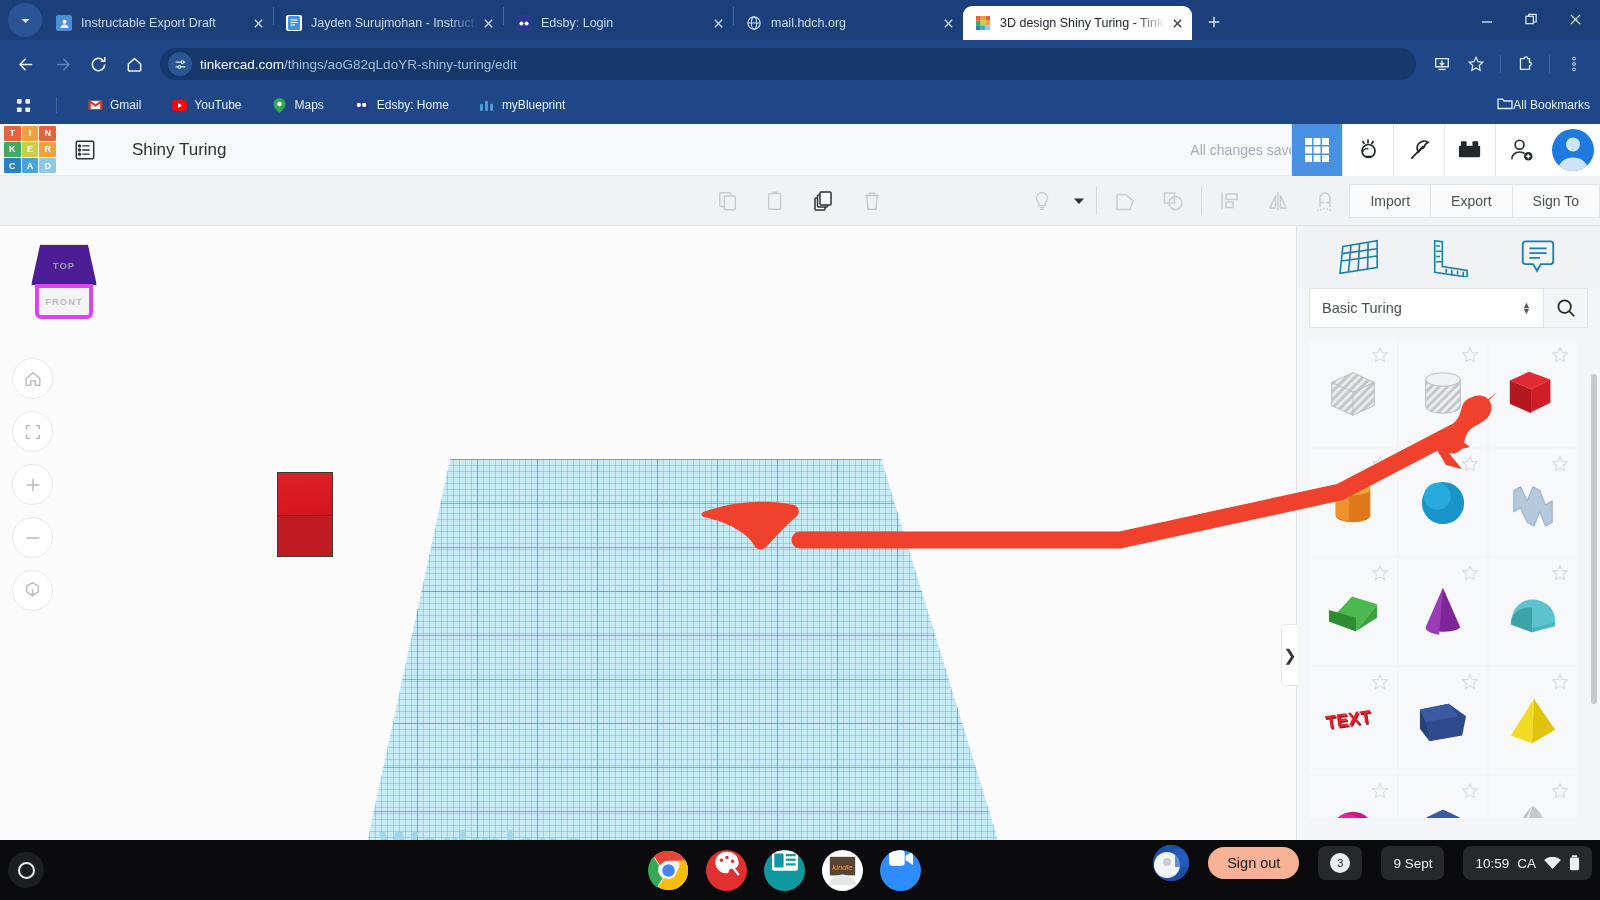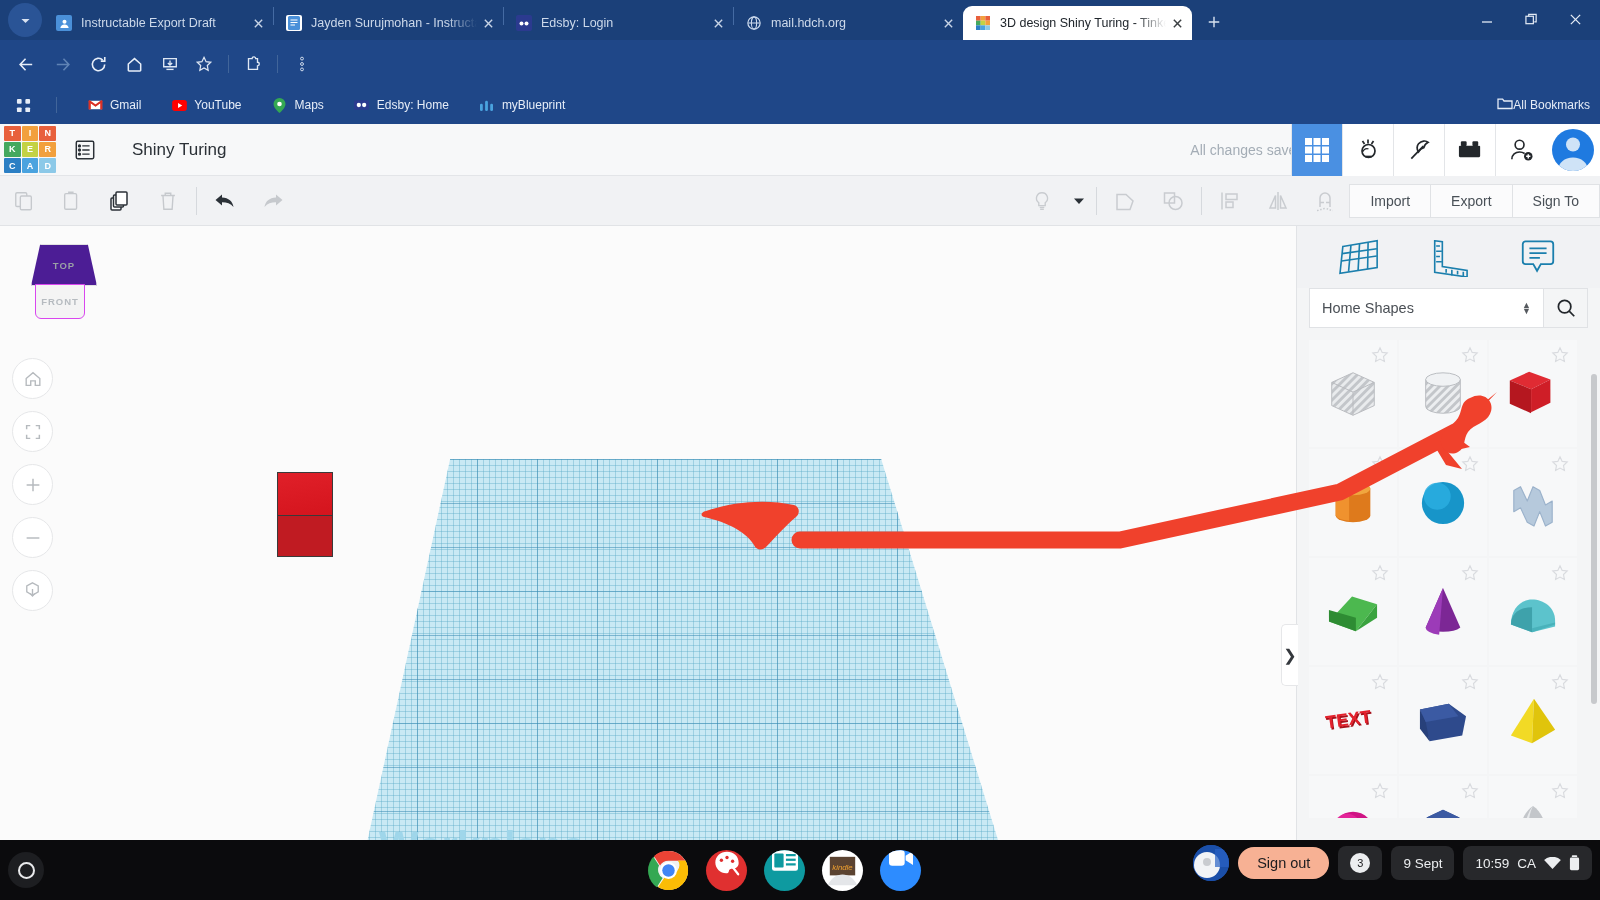--- a/index.html
+++ b/index.html
@@ -80,40 +80,40 @@
   .tc-saved { position: absolute; right: 296px; font-size: 14px; color: #a4adb6; }
   .tc-modes { position: absolute; right: 0; top: 0; height: 52px; display: flex; align-items: stretch; }
   .tc-mode { width: 51px; display: flex; align-items: center; justify-content: center;
     border-left: 1px solid #e3e5e8; background: #fff; }
   .tc-mode.active { background: #4a90e2; }
   .tc-avatar { width: 54px; display: flex; align-items: center; justify-content: center; background: #fff; }
   .avatar-circle { width: 42px; height: 42px; border-radius: 50%; background: #1f7ae0;
     display: flex; align-items: flex-end; justify-content: center; overflow: hidden; }
 
   .tc-toolbar { height: 50px; background: #f1f2f4; border-bottom: 1px solid #e1e3e6;
-    display: flex; align-items: center; position: relative; }
+    display: flex; align-items: center; position: relative; flex-direction: column; }
   .tb-group { display: flex; align-items: center; }
   .tb-btn { width: 48px; height: 50px; display: flex; align-items: center; justify-content: center; }
   .tb-sep { width: 1px; height: 28px; background: #d6d9dd; margin: 0 4px; }
   .tb-right { position: absolute; right: 0; top: 0; height: 50px; display: flex; align-items: center; }
   .tb-icons-right { display: flex; align-items: center; }
   .tb-action { height: 34px; padding: 0 20px; background: #fbfbfc; border: 1px solid #e0e2e5;
     font-size: 14px; color: #495057; display: flex; align-items: center; justify-content: center;
     margin-left: -1px; font-family: "Liberation Sans", sans-serif; }
 
   
   .canvas { position: absolute; left: 0; top: 102px; width: 1296px; height: 614px;
     background: #fbfbfb; overflow: hidden; }
   .viewcube { position: absolute; left: 25px; top: 18px; width: 78px; height: 75px; }
   .vc-top { position: absolute; left: 6px; top: 0; width: 66px; height: 42px; background: #4c1d95;
     border: 1px solid #e2e2e2; clip-path: polygon(14% 0%, 86% 0%, 100% 100%, 0% 100%);
     display: flex; align-items: center; justify-content: center;
     font-size: 9.5px; letter-spacing: 1px; color: #9aa0a6; font-weight: bold; }
-  .vc-front { position: absolute; left: 10px; top: 40px; width: 50px; height: 35px; background: #f4f4f4;
-    border: 1px solid #d946ef; border-radius: 0 0 6px 6px;
+  .vc-front { position: absolute; left: 10px; top: 40px; width: 58px; height: 35px; background: #f4f4f4;
+    border: 4px solid #d946ef; border-radius: 0 0 6px 6px;
     display: flex; align-items: center; justify-content: center;
     font-size: 9.5px; letter-spacing: 1px; color: #b6bbc0; font-weight: bold; }
   .navbtns { position: absolute; left: 12px; top: 132px; display: flex; flex-direction: column; gap: 12px; }
   .navcircle { width: 41px; height: 41px; border-radius: 50%; border: 1px solid #e6e7e9;
     background: #fff; display: flex; align-items: center; justify-content: center; }
 
   .workplane { position: absolute; left: 357px; top: 233px; width: 656px; height: 430px; }
   .wp-shape { position: absolute; inset: 0; background: #c9e9f4;
     clip-path: polygon(14.2% 0%, 79.9% 0%, 100% 100%, 0% 100%); }
   .wp-grid-sm { position: absolute; inset: 0;
@@ -162,21 +162,21 @@
     background: #c7c9cc; border-radius: 3px; }
 
   
   .taskbar { position: absolute; left: 0; top: 840px; width: 1600px; height: 60px; background: #0b0b0d; }
   .launcher { position: absolute; left: 8px; top: 12px; width: 36px; height: 36px; border-radius: 50%;
     background: #1d1e21; display: flex; align-items: center; justify-content: center; }
   .launcher .ring { width: 17px; height: 17px; border-radius: 50%; border: 2px solid #e9eaec; }
   .tb-apps { position: absolute; left: 648px; top: 0; height: 60px; display: flex; align-items: center; gap: 17px; }
   .tb-app { width: 41px; height: 41px; border-radius: 50%; position: relative;
     display: flex; justify-content: center; overflow: hidden; }
-  .tray { position: absolute; right: 8px; top: 0; height: 46px; display: flex; align-items: center; gap: 9px; }
+  .tray { position: absolute; right: 8px; top: 0; height: 46px; display: flex; align-items: center; gap: 19px; }
   .tray-avatar { width: 36px; height: 36px; border-radius: 50%; overflow: hidden; position: relative;
     background: #1b4fa8; display: flex; align-items: center; justify-content: center; }
   .signout { height: 32px; padding: 0 19px; border-radius: 16px; background: #f7b194; color: #1c1c1f;
     font-size: 14.5px; display: flex; align-items: center; }
   .tray-pill { height: 34px; border-radius: 8px; background: #27282b; color: #eceef0;
     display: flex; align-items: center; padding: 0 12px; font-size: 13.5px; gap: 8px; }
   .badge-circle { width: 20px; height: 20px; border-radius: 50%; background: #eceef0; color: #1c1c1f;
     display: flex; align-items: center; justify-content: center; font-size: 11px; }
 </style>
 </head>
@@ -322,20 +322,30 @@
             <path d="M16.5 10a6.5 6.5 0 1 1-2-4.7" stroke-width="1.7"></path>
             <path d="M16.6 2.2v4.2h-4.2" stroke-width="1.7"></path>
           </svg>
       </div>
       <div class="navbtn">
         <svg width="19" height="19" viewBox="0 0 20 20">
             <path d="M3.5 9.5L10 3.8l6.5 5.7V16a.8.8 0 0 1-.8.8H4.3a.8.8 0 0 1-.8-.8z" stroke-width="1.6"></path>
           </svg>
       </div>
 
+      <div class="urlbox">
+        <span class="urlicon">
+          <svg width="13" height="13" viewBox="0 0 16 16" fill="none">
+            <path d="M2 5h7M11.5 5h2.5M2 11h3.5M8 11h6" stroke-width="1.4"></path>
+            <circle cx="10.3" cy="5" r="1.6" stroke-width="1.4"></circle>
+              <circle cx="6.7" cy="11" r="1.6" stroke-width="1.4"></circle>
+          </svg>
+        </span>
+        <span class="urltext"><span>tinkercad.com</span><span class="path">/things/aoG82qLdoYR-shiny-turing/edit</span></span>
+      </div>
 
       <div class="omni-icons">
         <div class="navbtn">
           <svg width="18" height="18" viewBox="0 0 20 20">
               <path d="M3 4h14v9H3z" stroke-width="1.5"></path>
               <path d="M10 6v5M7.6 8.8L10 11.2l2.4-2.4" stroke-width="1.5"></path>
               <path d="M6 16h8" stroke-width="1.5"></path>
             </svg>
         </div>
         <div class="navbtn">
@@ -675,21 +685,21 @@
         <div class="panel-tab">
           <svg width="40" height="40" viewBox="0 0 42 42" fill="none" stroke="#1b7fad" stroke-width="1.9">
             <path d="M5 7.5a3 3 0 0 1 3-3h26a3 3 0 0 1 3 3v18a3 3 0 0 1-3 3H24l-4 7-4-7H8a3 3 0 0 1-3-3z"></path>
             <path d="M12 12h18M12 17h18M12 22h11"></path>
           </svg>
         </div>
       </div>
 
       <div class="panel-controls">
         <div class="dropdown">
-          <span>Home Shapes</span>
+          <span>Basic Turing</span>
           <span class="spin">
               <span>▲</span>
               <span>▼</span>
             </span>
         </div>
         <div class="searchbtn">
           <svg width="22" height="22" viewBox="0 0 24 24" fill="none" stroke="#22262b" stroke-width="1.9">
               <circle cx="10.5" cy="10.5" r="6.8"></circle>
               <path d="M15.5 15.5l5.5 5.5"></path>
             </svg>

